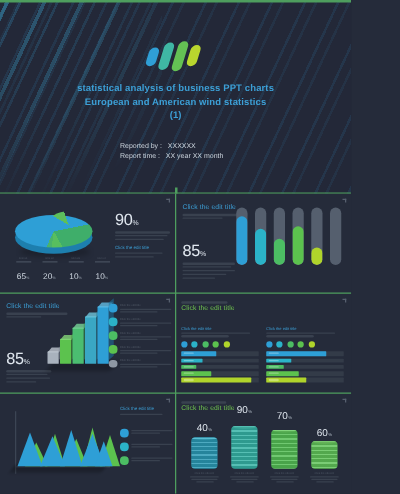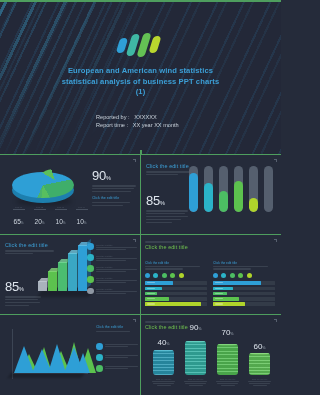--- a/index.html
+++ b/index.html
@@ -160,22 +160,22 @@
     <div class="hdr-rule-top"></div>
 
     <div class="logo">
       <i></i>
         <i></i>
         <i></i>
         <i></i>
     </div>
 
     <div class="hdr-title">
+      <div>statistical analysis of business PPT charts</div>
       <div>European and American wind statistics</div>
-      <div>statistical analysis of business PPT charts</div>
       <div>(1)</div>
     </div>
 
     <div class="hdr-meta">
       <div>Reported by :   XXXXXX</div>
       <div>Report time :   XX year XX month</div>
     </div>
 
     <div class="hdr-rule-bot"></div>
     <div class="hdr-tick"></div>

